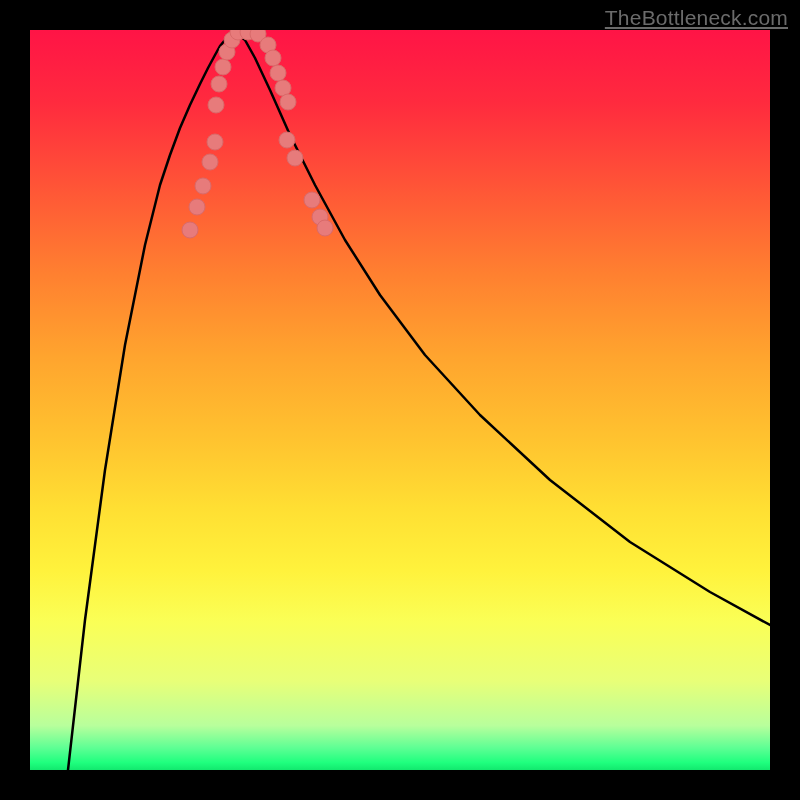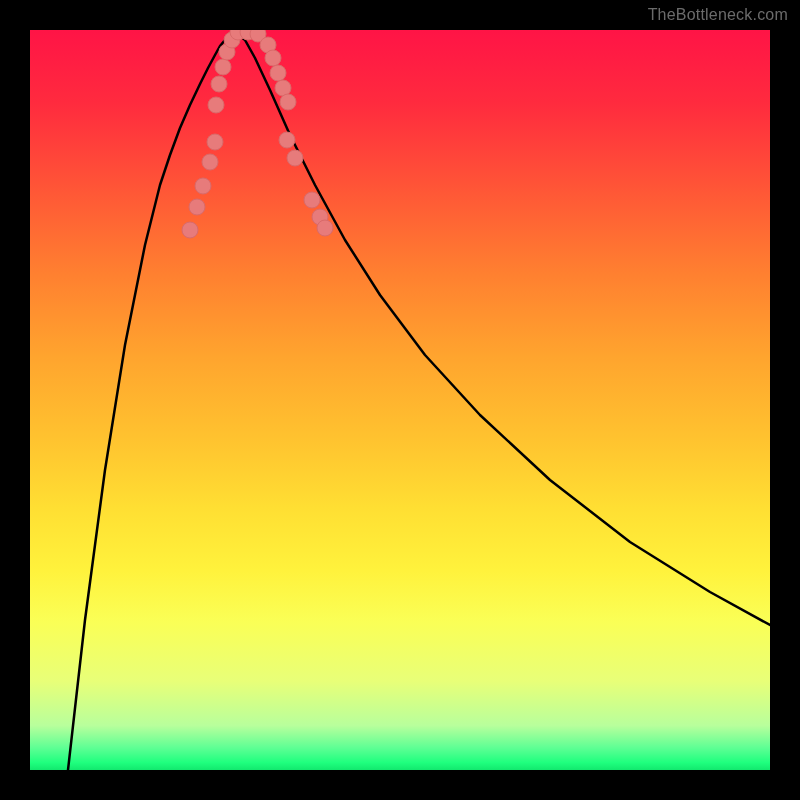--- a/index.html
+++ b/index.html
@@ -55,23 +55,24 @@
     left: 0;
     top: 0;
     width: 100%;
     height: 100%;
   }
   .watermark {
     position: absolute;
     top: 6px;
     right: 12px;
     color: #6b6b6b;
-    font-size: 16px;
+    font-size: 21px;
     font-weight: 500;
     letter-spacing: 0.2px;
+    text-decoration: underline;
   }
 </style>
 </head>
 <body>
 
 <div class="frame">
   <div class="plot-area">
     <div class="gradient"></div>
     <svg class="curve-svg" viewBox="0 0 740 740" preserveAspectRatio="none">
       <g id="curve-group">

